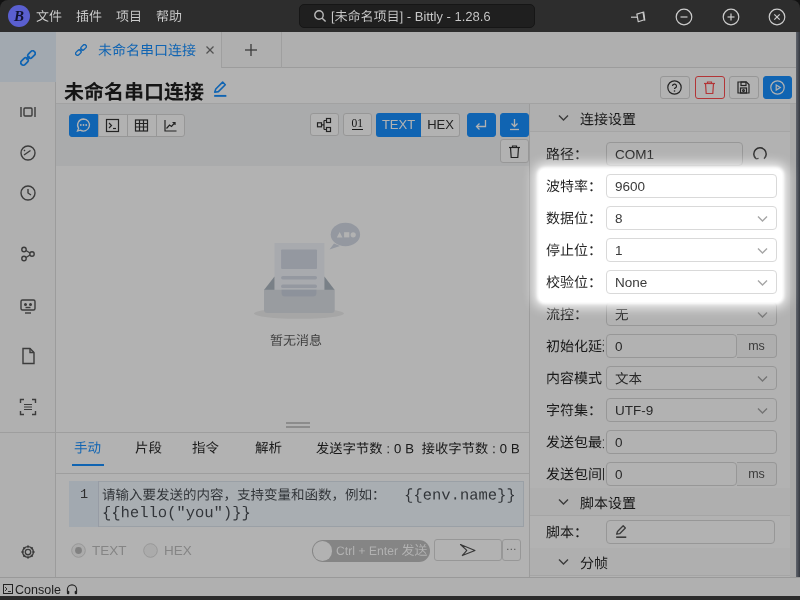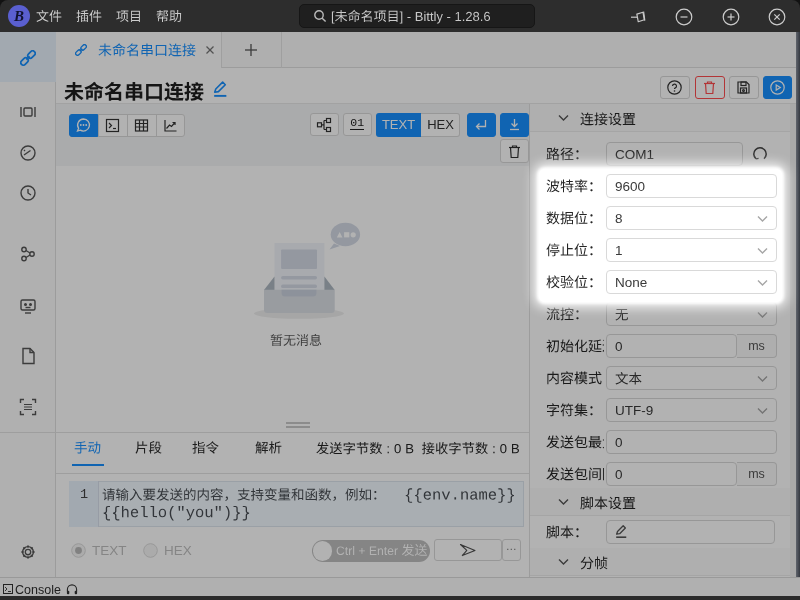--- a/index.html
+++ b/index.html
@@ -228,21 +228,21 @@
     <div class="abs" style="left:310px;top:81px;width:28.5px;height:23px;border:1px solid #d9d9d9;background:#fff;border-radius:3px"></div>
     <svg class="abs" style="left:316px;top:85px" width="16" height="16" viewBox="0 0 16 16">
       <g fill="none" stroke="#333" stroke-width="1.2">
         <rect x="1.5" y="5.8" width="4" height="4"></rect>
         <rect x="10.5" y="1.5" width="4" height="4"></rect>
         <rect x="10.5" y="10.5" width="4" height="4"></rect>
         <path d="M5.5 7.8 H8 M8 3.5 V12.5 M8 3.5 H10.5 M8 12.5 H10.5"></path>
       </g>
     </svg>
     <div class="abs" style="left:343px;top:81px;width:28.5px;height:23px;border:1px solid #d9d9d9;background:#fff;border-radius:3px"></div>
-    <div class="abs" style="left:343px;top:81px;width:28.5px;height:23px;text-align:center;font-family:Liberation Mono, monospace;font-size:11.5px;line-height:20px;color:#222"><span style="border-bottom:1.2px solid #222;padding-bottom:0px">01</span></div>
+    <div class="abs" style="left:343px;top:81px;width:28.5px;height:23px;text-align:center;font-family:Liberation Serif, serif;font-size:11.5px;line-height:20px;color:#222"><span style="border-bottom:1.2px solid #222;padding-bottom:0px">01</span></div>
     <div class="abs" style="left:376px;top:81px;width:45px;height:23.5px;background:#1890ff;border-radius:3px 0 0 3px"></div>
     <div class="abs" style="left:421px;top:81px;width:39px;height:23.5px;background:#fff;border:1px solid #d9d9d9;border-left:none;border-radius:0 3px 3px 0"></div>
     <div class="abs" style="left:376px;top:81px;width:45px;height:23.5px;color:#fff;font-size:13px;text-align:center;line-height:23px">TEXT</div>
     <div class="abs" style="left:421px;top:81px;width:39px;height:23.5px;color:#333;font-size:13px;text-align:center;line-height:23px">HEX</div>
     <div class="abs" style="left:466.5px;top:81px;width:29px;height:23.5px;border:1px solid #1890ff;background:#1890ff;border-radius:3px"></div>
     <svg class="abs" style="left:473px;top:85px" width="16" height="16" viewBox="0 0 16 16">
       <g fill="none" stroke="#fff" stroke-width="1.3">
         <path d="M12.5 3 V9.5 H4"></path>
         <path d="M6.5 6.5 L3.5 9.5 L6.5 12.5"></path>
       </g>

